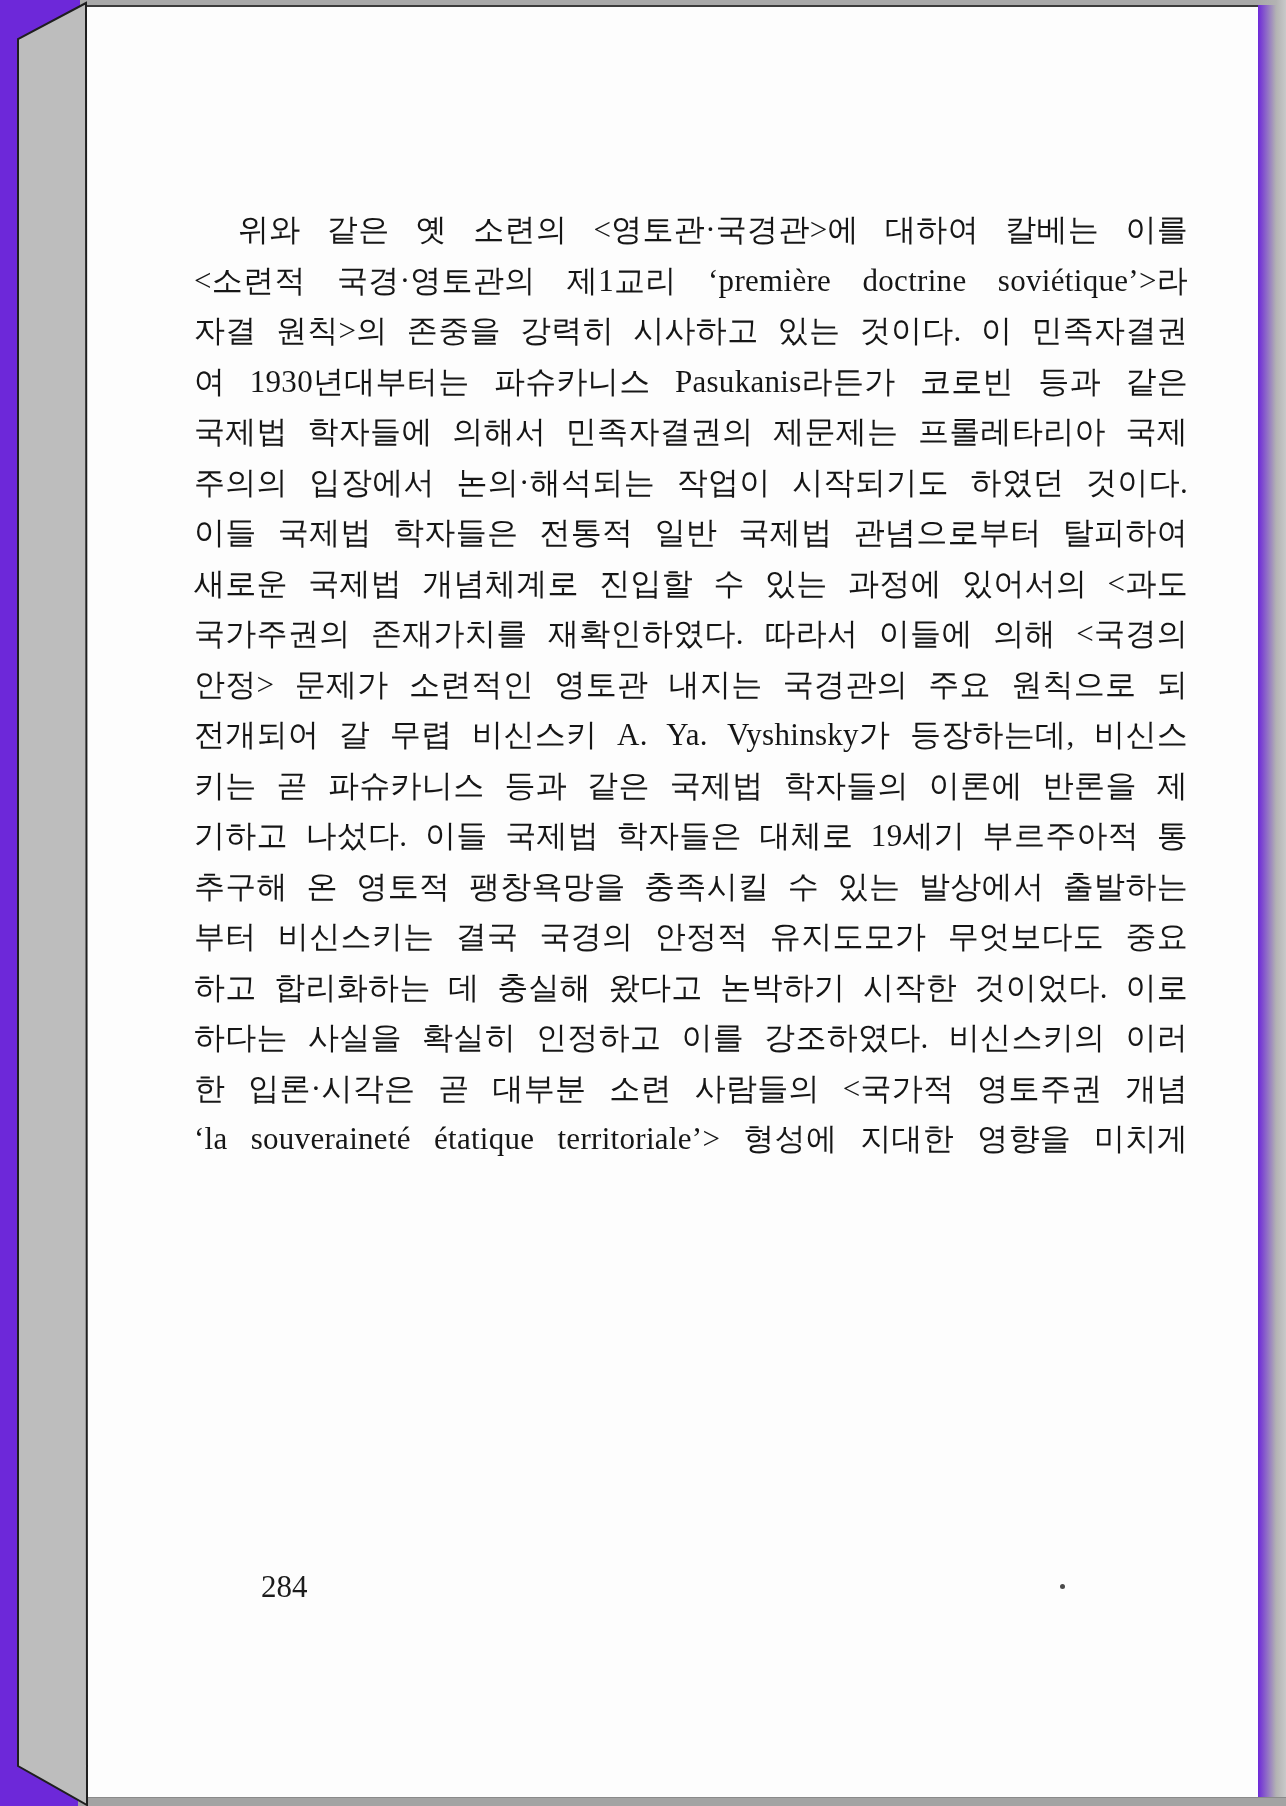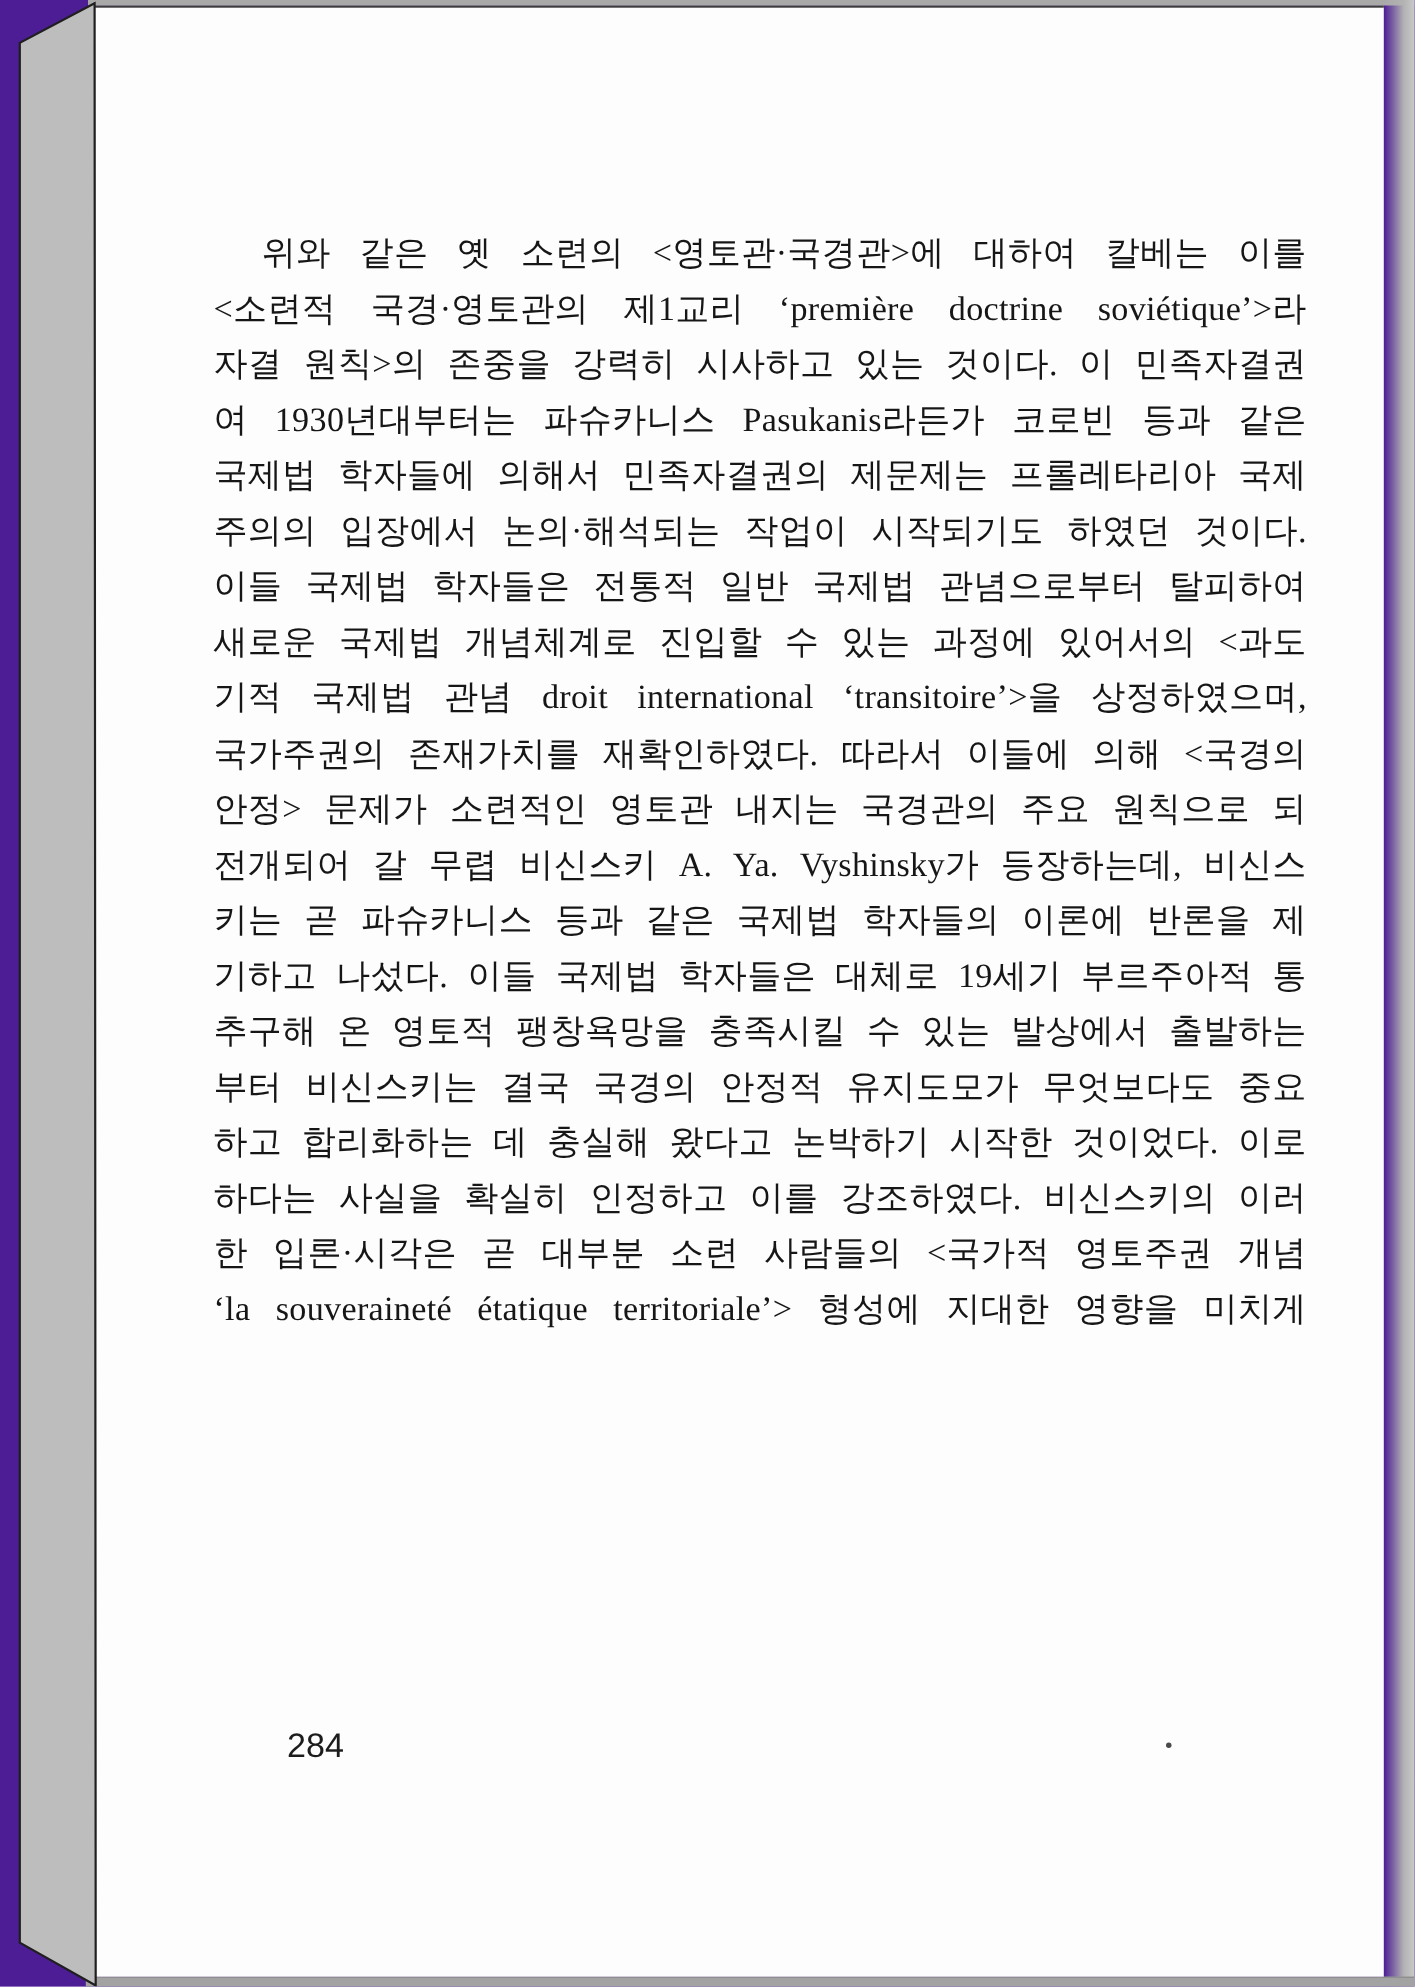--- a/index.html
+++ b/index.html
@@ -9,21 +9,21 @@
   body {
     width: 1286px;
     height: 1806px;
     background: #f5f5f6;
     overflow: hidden;
   }
   .scene {
     position: relative;
     width: 1286px;
     height: 1806px;
-    background: #4c1d95;
+    background: #6d28d9;
     overflow: hidden;
   }
   
   .top-strip {
     position: absolute;
     left: 80px; top: 0;
     width: 1206px; height: 5px;
     background: #a9a9a9;
   }
   
@@ -78,21 +78,21 @@
   }
   .line.short {
     text-align-last: left;
   }
   .pageno {
     position: absolute;
     left: 175px; top: 1562px;
     font-size: 31px;
     line-height: 36px;
     color: #1c1c1c;
-    font-family: Liberation Sans, sans-serif;
+    font-family: Liberation Serif, serif;
   }
   .speck {
     position: absolute;
     left: 974px; top: 1577px;
     width: 5px; height: 5px;
     border-radius: 50%;
     background: #4a4a4a;
   }
 </style>
 </head>
@@ -108,21 +108,20 @@
 
     <div class="textblock">
       <div class="line indent">위와 같은 옛 소련의 &lt;영토관·국경관&gt;에 대하여 칼베는 이를</div>
       <div class="line">&lt;소련적 국경·영토관의 제1교리 ‘première doctrine soviétique’&gt;라</div>
       <div class="line">자결 원칙&gt;의 존중을 강력히 시사하고 있는 것이다. 이 민족자결권</div>
       <div class="line">여 1930년대부터는 파슈카니스 Pasukanis라든가 코로빈 등과 같은</div>
       <div class="line">국제법 학자들에 의해서 민족자결권의 제문제는 프롤레타리아 국제</div>
       <div class="line">주의의 입장에서 논의·해석되는 작업이 시작되기도 하였던 것이다.</div>
       <div class="line">이들 국제법 학자들은 전통적 일반 국제법 관념으로부터 탈피하여</div>
       <div class="line">새로운 국제법 개념체계로 진입할 수 있는 과정에 있어서의 &lt;과도</div>
-      <div class="line">기적 국제법 관념 droit international ‘transitoire’&gt;을 상정하였으며,</div>
       <div class="line">국가주권의 존재가치를 재확인하였다. 따라서 이들에 의해 &lt;국경의</div>
       <div class="line">안정&gt; 문제가 소련적인 영토관 내지는 국경관의 주요 원칙으로 되</div>
       <div class="line">전개되어 갈 무렵 비신스키 A. Ya. Vyshinsky가 등장하는데, 비신스</div>
       <div class="line">키는 곧 파슈카니스 등과 같은 국제법 학자들의 이론에 반론을 제</div>
       <div class="line">기하고 나섰다. 이들 국제법 학자들은 대체로 19세기 부르주아적 통</div>
       <div class="line">추구해 온 영토적 팽창욕망을 충족시킬 수 있는 발상에서 출발하는</div>
       <div class="line">부터 비신스키는 결국 국경의 안정적 유지도모가 무엇보다도 중요</div>
       <div class="line">하고 합리화하는 데 충실해 왔다고 논박하기 시작한 것이었다. 이로</div>
       <div class="line">하다는 사실을 확실히 인정하고 이를 강조하였다. 비신스키의 이러</div>
       <div class="line">한 입론·시각은 곧 대부분 소련 사람들의 &lt;국가적 영토주권 개념</div>

